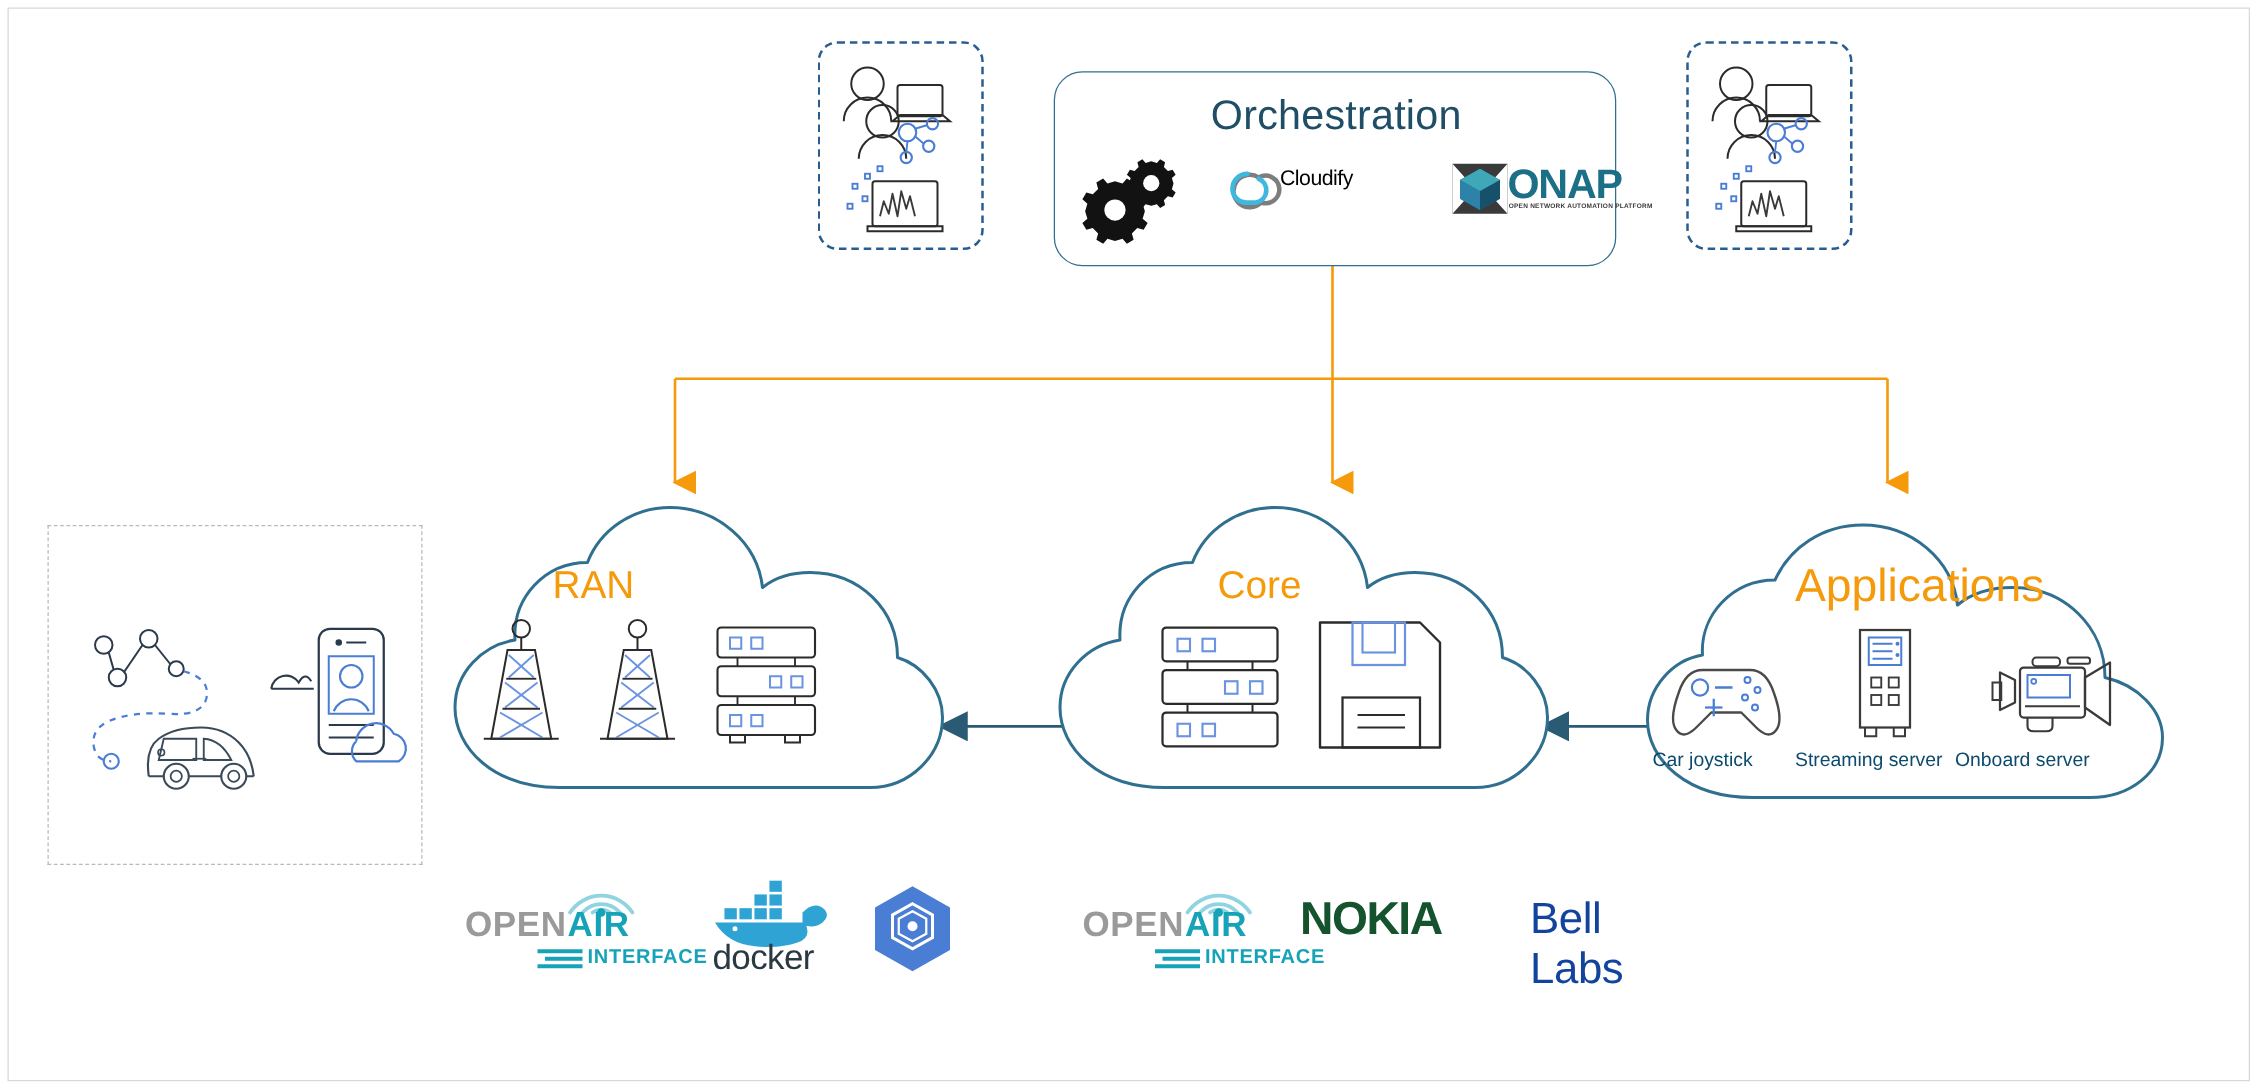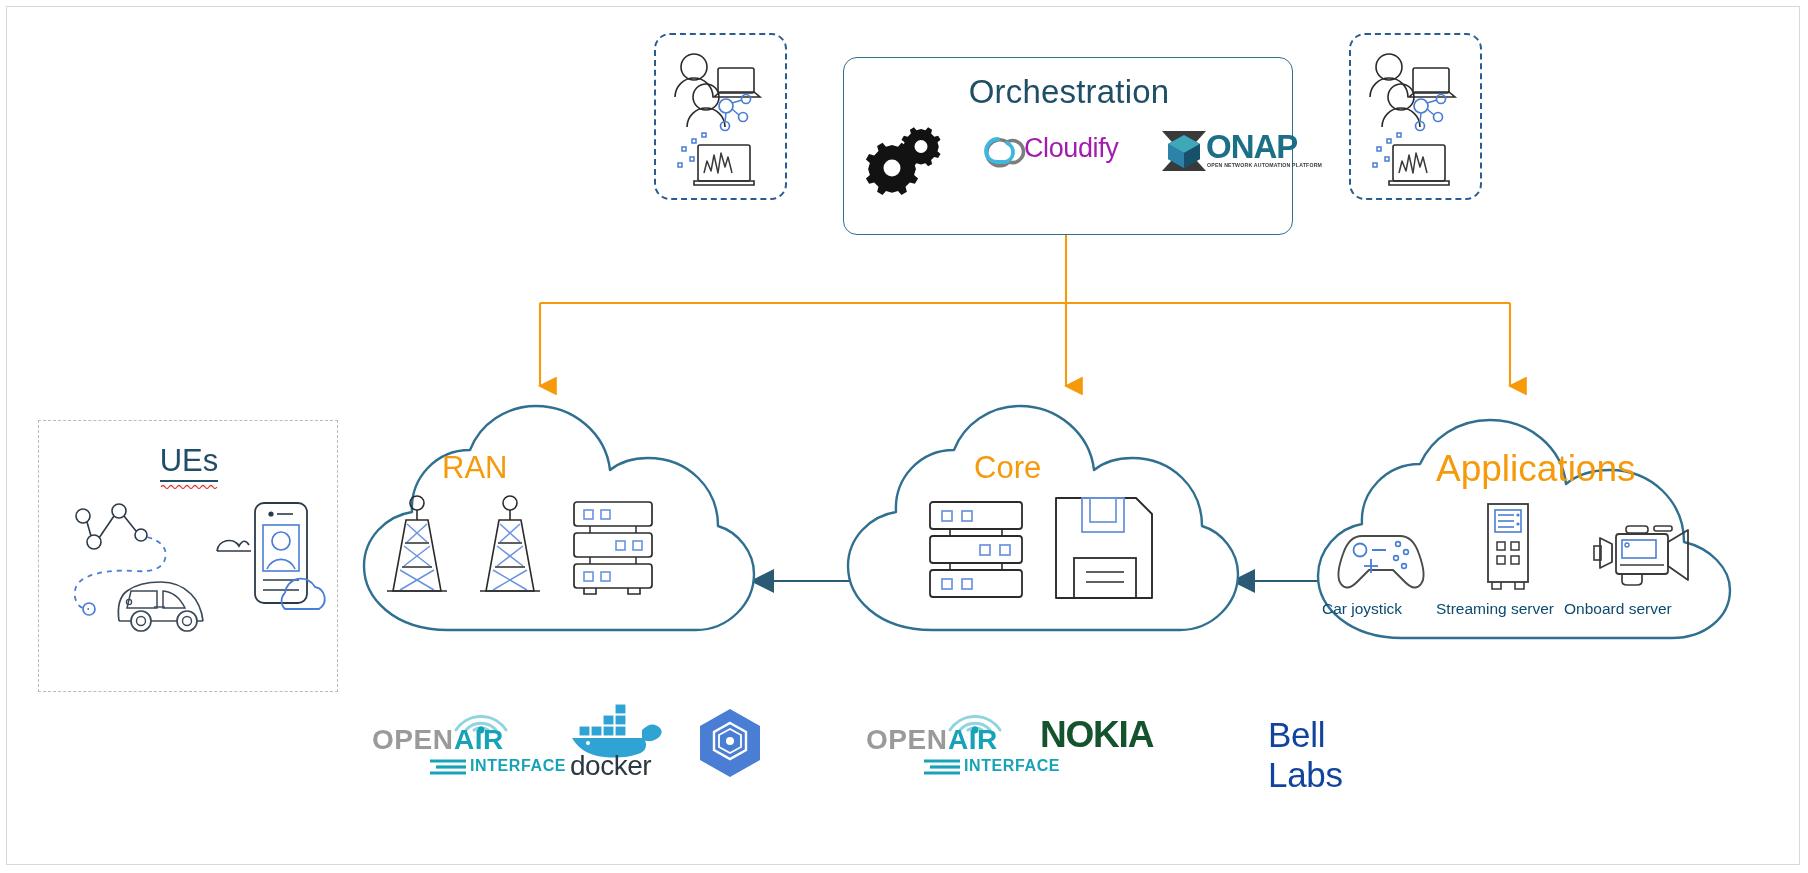--- a/index.html
+++ b/index.html
@@ -79,21 +79,21 @@
     background: #fff;
   }
 
   
   .oai-open { font-size: 28px; font-weight: bold; color: #9a9a9a; letter-spacing: .5px; }
   .oai-air  { font-size: 28px; font-weight: bold; color: #16a3b8; letter-spacing: .5px; }
   .oai-iface{ font-size: 16px; font-weight: bold; color: #16a3b8; letter-spacing: .6px; }
   .docker-word { font-size: 28px; color: #2b3a42; letter-spacing: -.5px; }
   .nokia-word { font-size: 37px; font-weight: bold; color: #14532d; letter-spacing: -1.2px; }
   .bell-word  { font-size: 35px; color: #12449e; letter-spacing: -.3px; }
-  .cloudify-word { font-size: 27px; color: #a21caf; letter-spacing: -.4px; }
+  .cloudify-word { font-size: 17px; color: #000000; letter-spacing: -.4px; }
   .onap-word { font-size: 33px; font-weight: bold; color: #1b6f86; letter-spacing: -1px; }
   .onap-sub { font-size: 5.2px; font-weight: bold; color: #3a3a3a; letter-spacing: .2px; white-space: nowrap; }
 </style>
 </head>
 <body>
 
 <div id="canvas">
   <div class="frame"></div>
 
   <div class="abs" style="left:0;top:0;">
@@ -154,21 +154,21 @@
       <g fill="none" stroke="#4a7dd4" stroke-width="1.5">
         <rect x="36" y="104" width="4" height="4"></rect>
         <rect x="26" y="112" width="4" height="4"></rect>
         <rect x="34" y="122" width="4" height="4"></rect>
         <rect x="22" y="128" width="4" height="4"></rect>
         <rect x="46" y="98" width="4" height="4"></rect>
       </g>
     </svg>
   </div>
 
-  <div class="abs orch-box" style="left:843px;top:57px;width:450px;height:178px;">
+  <div class="abs orch-box" style="left:843px;top:57px;width:450px;height:156px;border-radius:23px;">
     <div class="title-orch abs" style="left:0;top:15px;width:450px;">Orchestration</div>
 
     <div class="abs" style="left:22px;top:67px;">
       <svg width="82" height="64" viewBox="0 0 82 64">
         <g fill="#121212">
           <path d="M55 4 l4.5 1.3 l2.6 -3 l4 2.4 l-1 3.8 l3.2 3.2 l3.8 -1 l2.4 4 l-3 2.6 l1.3 4.5 l-1.3 4.5 l3 2.6
                    l-2.4 4 l-3.8 -1 l-3.2 3.2 l1 3.8 l-4 2.4 l-2.6 -3 l-4.5 1.3 l-4.5 -1.3 l-2.6 3 l-4 -2.4 l1 -3.8
                    l-3.2 -3.2 l-3.8 1 l-2.4 -4 l3 -2.6 l-1.3 -4.5 l1.3 -4.5 l-3 -2.6 l2.4 -4 l3.8 1 l3.2 -3.2 l-1 -3.8
                    l4 -2.4 l2.6 3 z"></path>
         </g>
@@ -228,26 +228,20 @@
         <rect x="36" y="104" width="4" height="4"></rect>
         <rect x="26" y="112" width="4" height="4"></rect>
         <rect x="34" y="122" width="4" height="4"></rect>
         <rect x="22" y="128" width="4" height="4"></rect>
         <rect x="46" y="98" width="4" height="4"></rect>
       </g>
     </svg>
   </div>
 
   <div class="abs dashed-gray" style="left:38px;top:420px;width:300px;height:272px;">
-    <div class="abs" style="left:0;top:22px;width:300px;text-align:center;">
-      <span class="ues-label">UEs</span>
-      <svg class="squiggle" width="56" height="5" viewBox="0 0 56 5" preserveAspectRatio="none" style="left:122px;width:56px;">
-        <path d="M0 3 q2 -3 4 0 t4 0 t4 0 t4 0 t4 0 t4 0 t4 0 t4 0 t4 0 t4 0 t4 0 t4 0 t4 0 t4 0" fill="none" stroke="#e03a3a" stroke-width="1.3"></path>
-      </svg>
-    </div>
 
     <svg class="abs" style="left:22px;top:78px;" width="150" height="130" viewBox="0 0 150 130">
 
       <g fill="none" stroke="#2b3a4a" stroke-width="1.6">
         <circle cx="22" cy="17" r="7"></circle>
         <circle cx="33" cy="43" r="7"></circle>
         <circle cx="58" cy="12" r="7"></circle>
         <circle cx="80" cy="36" r="6"></circle>
         <line x1="26" y1="23" x2="30" y2="37"></line>
         <line x1="38" y1="39" x2="53" y2="17"></line>
@@ -518,16 +512,16 @@
         <line x1="2" y1="3" x2="38" y2="3"></line>
         <line x1="8" y1="9" x2="38" y2="9"></line>
         <line x1="2" y1="15" x2="38" y2="15"></line>
       </g>
     </svg>
     <span class="abs oai-iface" style="left:98px;top:55px;">INTERFACE</span>
   </div>
 
   <div class="abs" style="left:1040px;top:714px;">
     <span class="abs nokia-word" style="left:0;top:0;">NOKIA</span>
-    <span class="abs bell-word" style="left:184px;top:1px;margin-left:44px;">Bell Labs</span>
+    <span class="abs bell-word" style="left:184px;top:1px;">Bell Labs</span>
   </div>
 
 </div>
 
 </body></html>

